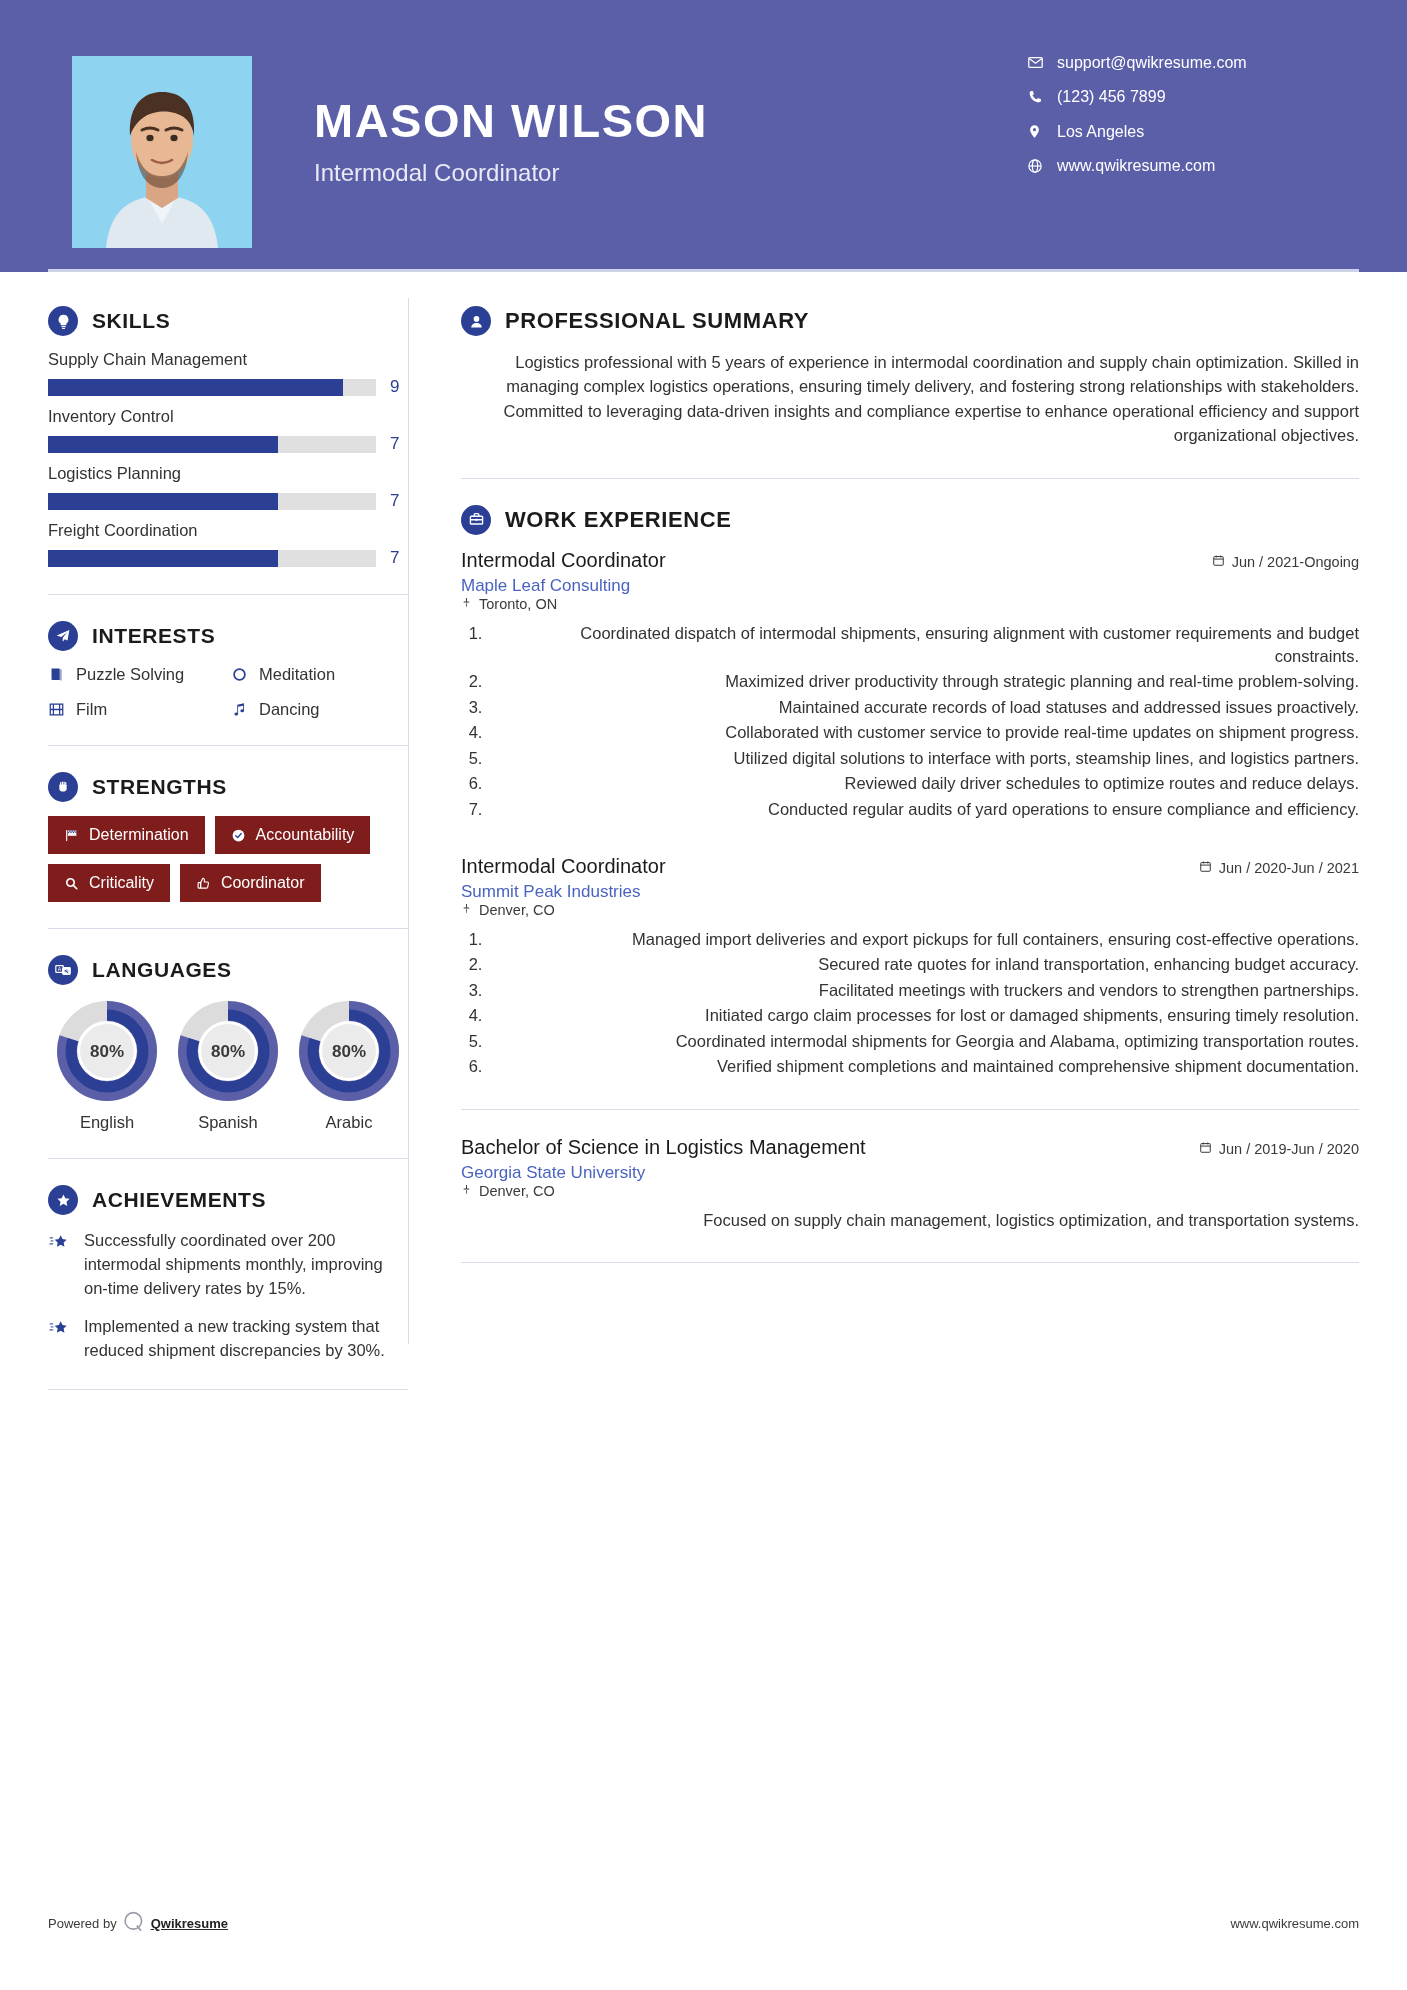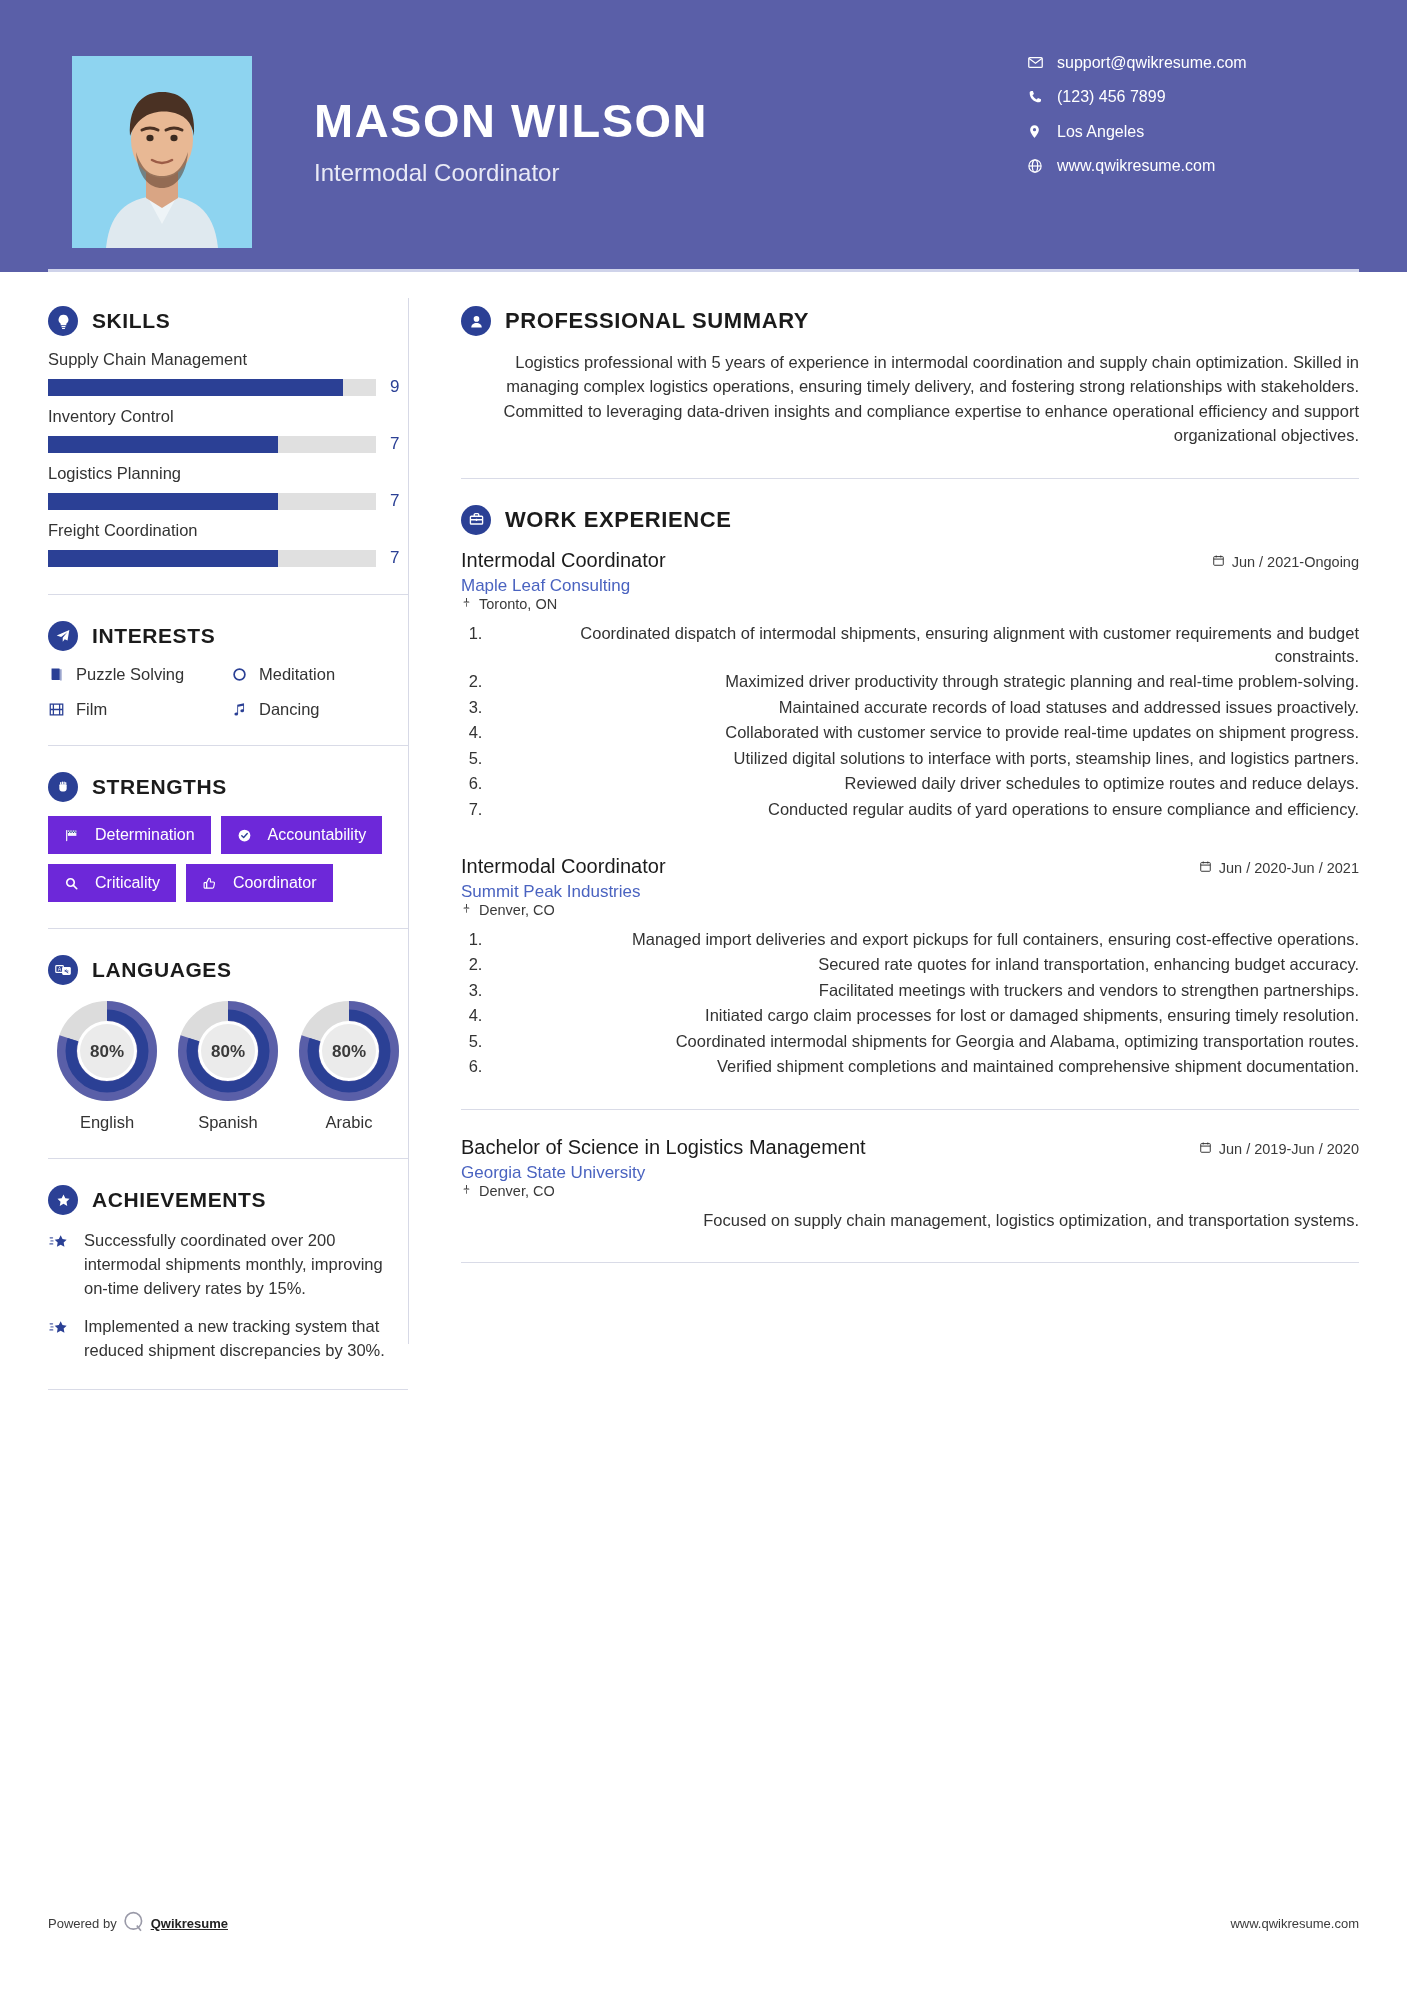--- a/index.html
+++ b/index.html
@@ -194,27 +194,27 @@
   .interest .ii { color: #2b4095; display:flex; align-items:center; }
 
   
   .tag-wrap {
     display: flex;
     flex-wrap: wrap;
     gap: 10px;
     margin-top: 6px;
   }
   .tag {
-    background: #6d28d9;
+    background: #7f1d1d;
     color: #ffffff;
     font-size: 16px;
     padding: 10px 16px;
     display: flex;
     align-items: center;
-    gap: 16px;
+    gap: 10px;
     white-space: nowrap;
   }
   .tag .ti { display: flex; align-items: center; }
 
   
   .lang-row {
     display: flex;
     justify-content: space-between;
     margin-top: 12px;
   }

